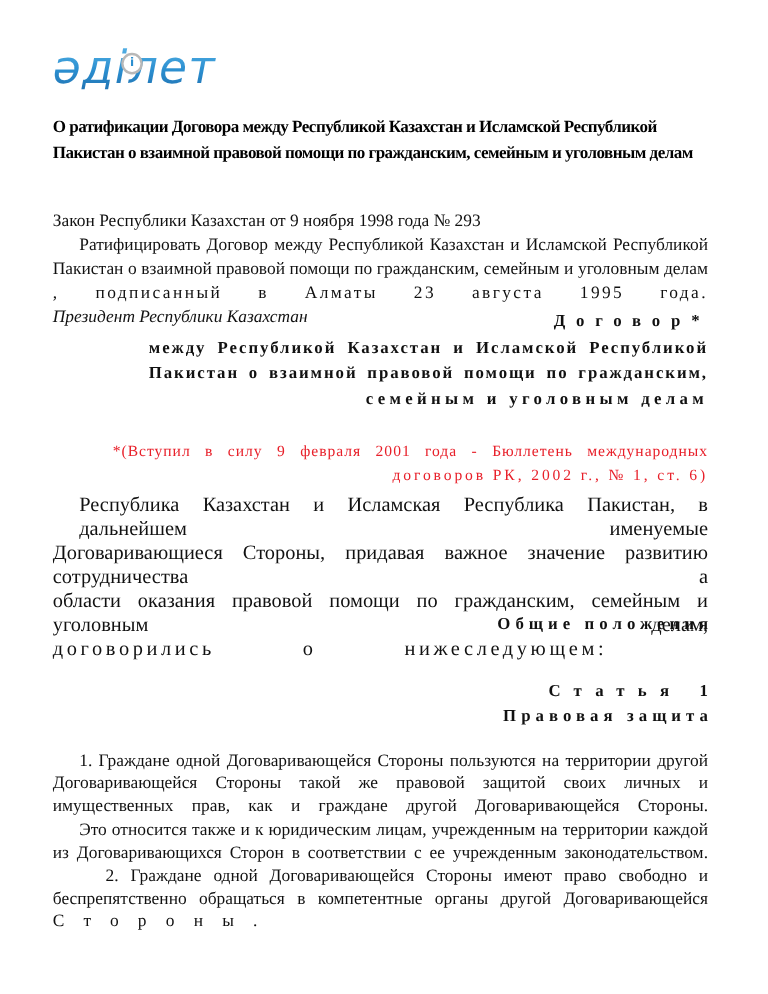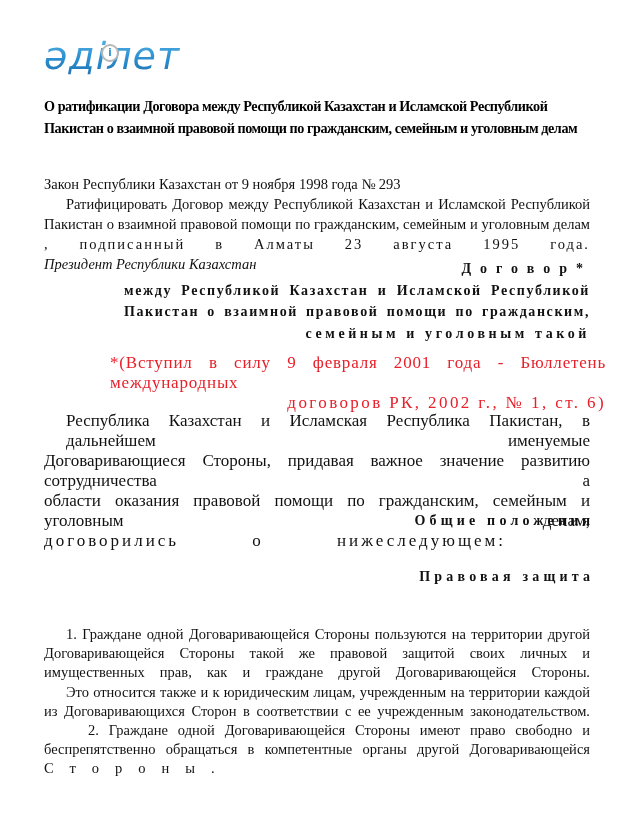--- a/index.html
+++ b/index.html
@@ -44,22 +44,22 @@
 
     .dog-head {
       position: absolute; top: 258px; left: 80px; width: 466px;
       text-align: right; font-weight: bold; font-size: 14px; line-height: 21.5px;
     }
     .spaced-wide { letter-spacing: 9px; margin-right: -2px; }
     .dog-head .line { display: block; text-align: justify; text-align-last: justify; letter-spacing: 1.6px; }
     .dog-head .line.right { text-align: right; text-align-last: right; }
 
     .note {
-      position: absolute; top: 353px; left: 50px; width: 496px;
-      color: #e8202a; font-size: 17px; line-height: 20px; margin-left: 16px;
+      position: absolute; top: 366px; left: 50px; width: 496px;
+      color: #e8202a; font-size: 13px; line-height: 20px;
     }
     .note .line { display: block; text-align: justify; text-align-last: justify; letter-spacing: 0.8px; }
     .note .line.right { text-align: right; text-align-last: right; letter-spacing: 2.4px; }
 
     .preamble {
       position: absolute; top: 411px; left: 0; width: 546px;
       font-size: 17px; line-height: 20px;
     }
     .preamble .line { display: block; text-align: justify; text-align-last: justify; }
     .preamble .line.first { padding-left: 22px; }
@@ -107,40 +107,41 @@
     <span class="law-line indent just">Ратифицировать Договор между Республикой Казахстан и Исламской Республикой</span>
     <span class="law-line just">Пакистан о взаимной правовой помощи по гражданским, семейным и уголовным делам</span>
     <span class="law-line sparse">, подписанный в Алматы 23 августа 1995 года.</span>
     <span class="law-line italic">Президент Республики Казахстан</span>
   </div>
 
   <div class="dog-head">
     <span class="line right"><span class="spaced-wide">Договор*</span></span>
     <span class="line">между Республикой Казахстан и Исламской Республикой</span>
     <span class="line">Пакистан о взаимной правовой помощи по гражданским,</span>
-    <span class="line right" style="letter-spacing:3.6px">семейным и уголовным такой</span>
+    <span class="line right" style="letter-spacing:3.6px">семейным и уголовным делам</span>
   </div>
 
   <div class="note">
     <span class="line">*(Вступил в силу 9 февраля 2001 года - Бюллетень международных</span>
     <span class="line right">договоров РК, 2002 г., № 1, ст. 6)</span>
   </div>
 
   <div class="preamble">
     <span class="line first">Республика Казахстан и Исламская Республика Пакистан, в дальнейшем именуемые</span>
     <span class="line">Договаривающиеся Стороны, придавая важное значение развитию сотрудничества а</span>
     <span class="line">области оказания правовой помощи по гражданским, семейным и уголовным делам,</span>
     <span class="line" style="width:462px; letter-spacing:3px">договорились о нижеследующем:</span>
   </div>
 
   <div class="chapter">
     <span class="line"><span class="sp4">Общие положения</span></span>
   </div>
 
   <div class="article">
+    <span class="line"><span class="sp9">Статья 1</span></span>
     <span class="line"><span class="sp4">Правовая защита</span></span>
   </div>
 
   <div class="body">
     <span class="line ind1">1. Граждане одной Договаривающейся Стороны пользуются на территории другой</span>
     <span class="line">Договаривающейся Стороны такой же правовой защитой своих личных и</span>
     <span class="line">имущественных прав, как и граждане другой Договаривающейся Стороны.</span>
     <span class="line ind1">Это относится также и к юридическим лицам, учрежденным на территории каждой</span>
     <span class="line">из Договаривающихся Сторон в соответствии с ее учрежденным законодательством.</span>
     <span class="line ind2">2. Граждане одной Договаривающейся Стороны имеют право свободно и</span>

